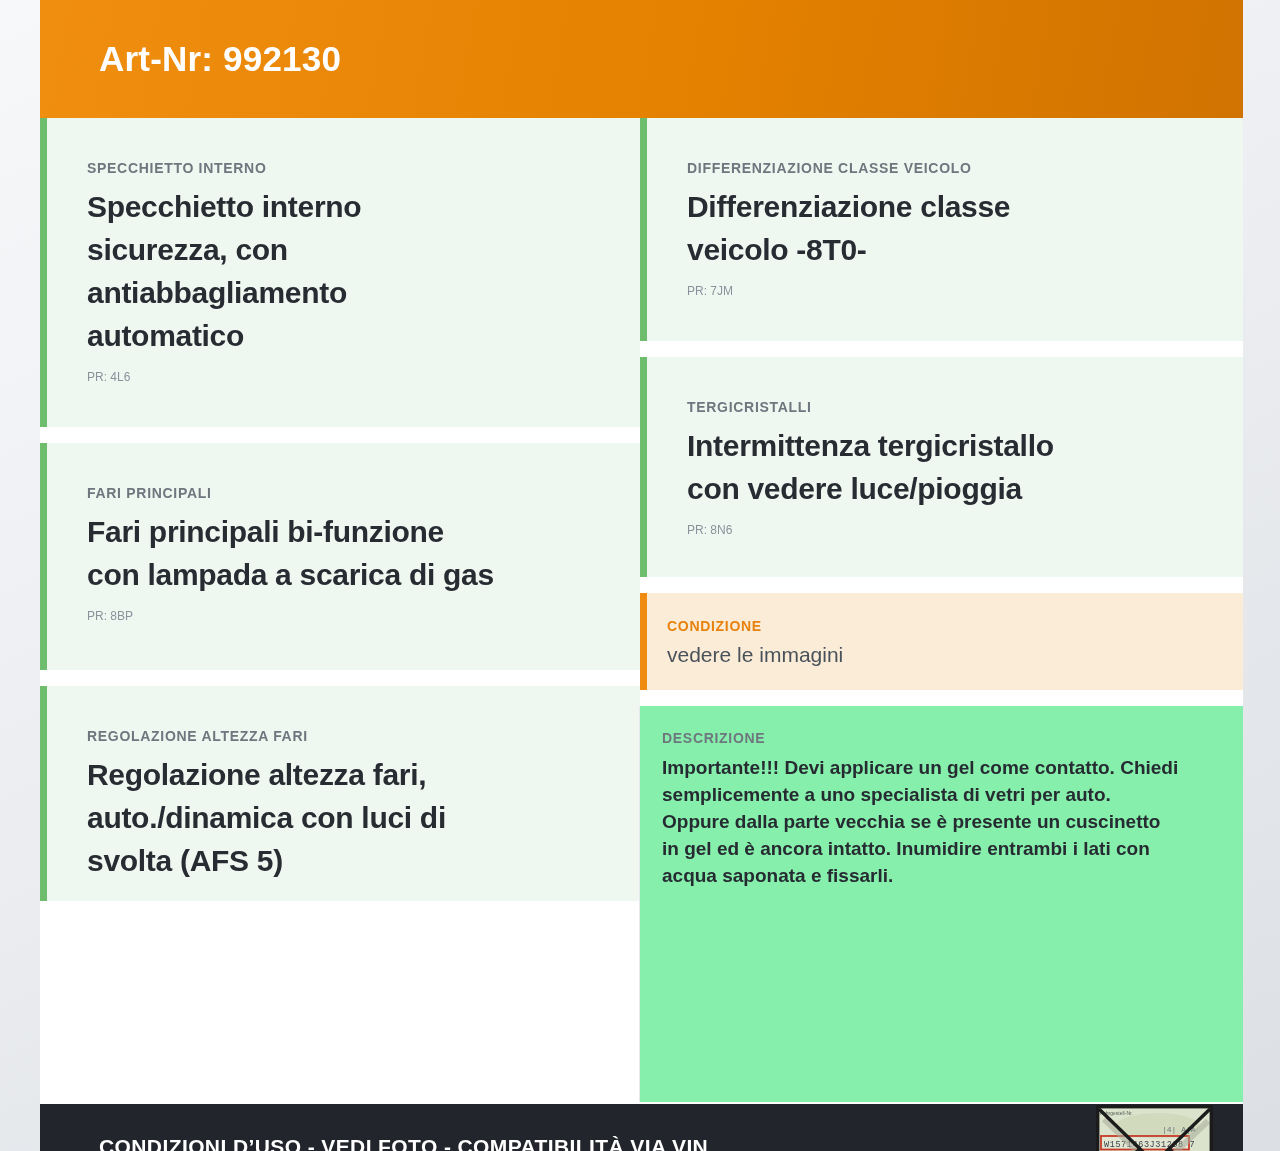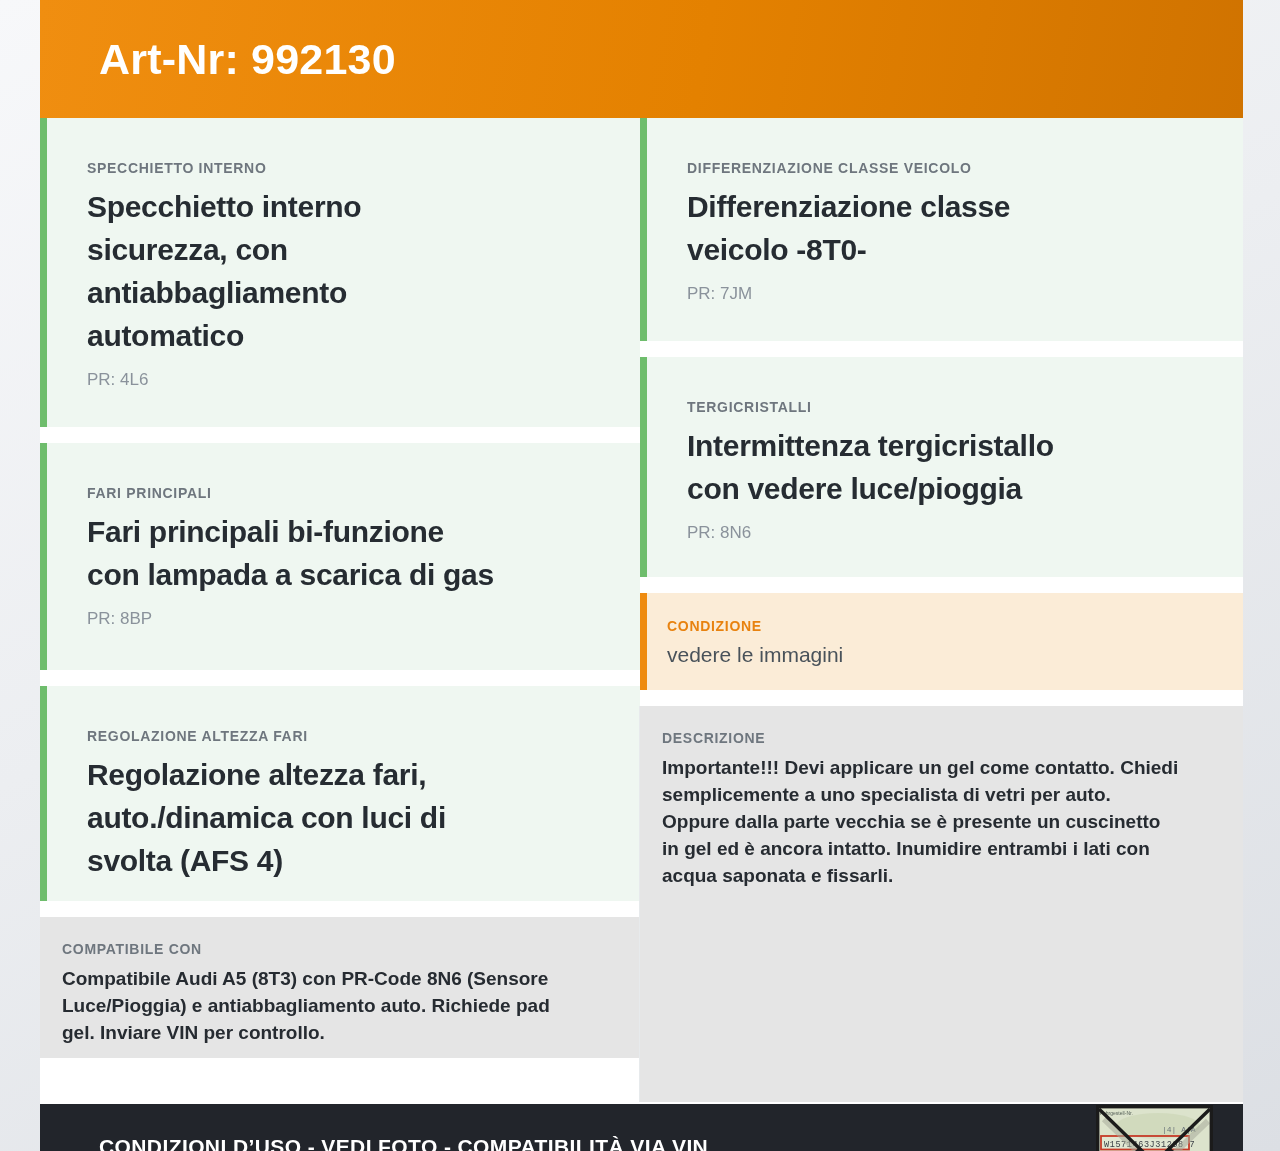--- a/index.html
+++ b/index.html
@@ -20,21 +20,21 @@
   .hero {
     height: 118px;
     flex: 0 0 118px;
     background: linear-gradient(100deg, #f08e10 0%, #e48100 55%, #d07300 100%);
     display: flex;
     align-items: center;
     padding-left: 59px;
   }
   .hero h1 {
     color: #ffffff;
-    font-size: 43px;
+    font-size: 35px;
     font-weight: 800;
     letter-spacing: 0.2px;
   }
   
   .columns {
     background: #ffffff;
     display: flex;
     flex: 0 0 947px;
     padding-bottom: 2px;
   }
@@ -46,21 +46,21 @@
   .card.green {
     background: #eff7f1;
     border-left: 7px solid #6ebd6c;
     padding: 42px 38px 0 40px;
   }
   .card.orange {
     background: #fbecd7;
     border-left: 7px solid #ee8b10;
     padding: 25px 24px 0 20px;
   }
-  .card.white { background: #e5e5e5; padding: 24px 26px 0 22px; }
+  .card.white { background: #86efac; padding: 24px 26px 0 22px; }
   .card.white.right-edge { box-shadow: -1px 0 0 #e7eaec; }
 
   .h309 { height: 309px; } .h227 { height: 227px; } .h259 { height: 215px; } .h141 { height: 141px; }
   .h223 { height: 223px; } .h220 { height: 220px; } .h97  { height: 97px;  } .h396 { height: 396px; }
 
   .card-label {
     font-size: 14px;
     font-weight: 700;
     letter-spacing: 0.7px;
     color: #6e767e;
@@ -70,21 +70,21 @@
     margin-top: 9px;
     font-size: 30px;
     line-height: 43px;
     font-weight: 700;
     letter-spacing: -0.3px;
     color: #262c32;
     white-space: pre-line;
   }
   .pr-code {
     margin-top: 13px;
-    font-size: 17px;
+    font-size: 12px;
     color: #8a929b;
   }
   .body-bold {
     margin-top: 8px;
     font-size: 19px;
     line-height: 27px;
     font-weight: 700;
     color: #262b31;
     white-space: pre-line;
   }
@@ -144,27 +144,21 @@
       <section class="card green h227">
         <div class="card-label">FARI PRINCIPALI</div>
         <h2 class="card-title">Fari principali bi-funzione
 con lampada a scarica di gas</h2>
         <div class="pr-code">PR: 8BP</div>
       </section>
       <section class="card green h259">
         <div class="card-label">REGOLAZIONE ALTEZZA FARI</div>
         <h2 class="card-title">Regolazione altezza fari,
 auto./dinamica con luci di
-svolta (AFS 4)</h2>
-      </section>
-      <section class="card white h141">
-        <div class="card-label">COMPATIBILE CON</div>
-        <p class="body-bold">Compatibile Audi A5 (8T3) con PR-Code 8N6 (Sensore
-Luce/Pioggia) e antiabbagliamento auto. Richiede pad
-gel. Inviare VIN per controllo.</p>
+svolta (AFS 5)</h2>
       </section>
     </div>
 
     <div class="col col-right">
       <section class="card green h223">
         <div class="card-label">DIFFERENZIAZIONE CLASSE VEICOLO</div>
         <h2 class="card-title">Differenziazione classe
 veicolo -8T0-</h2>
         <div class="pr-code">PR: 7JM</div>
       </section>

